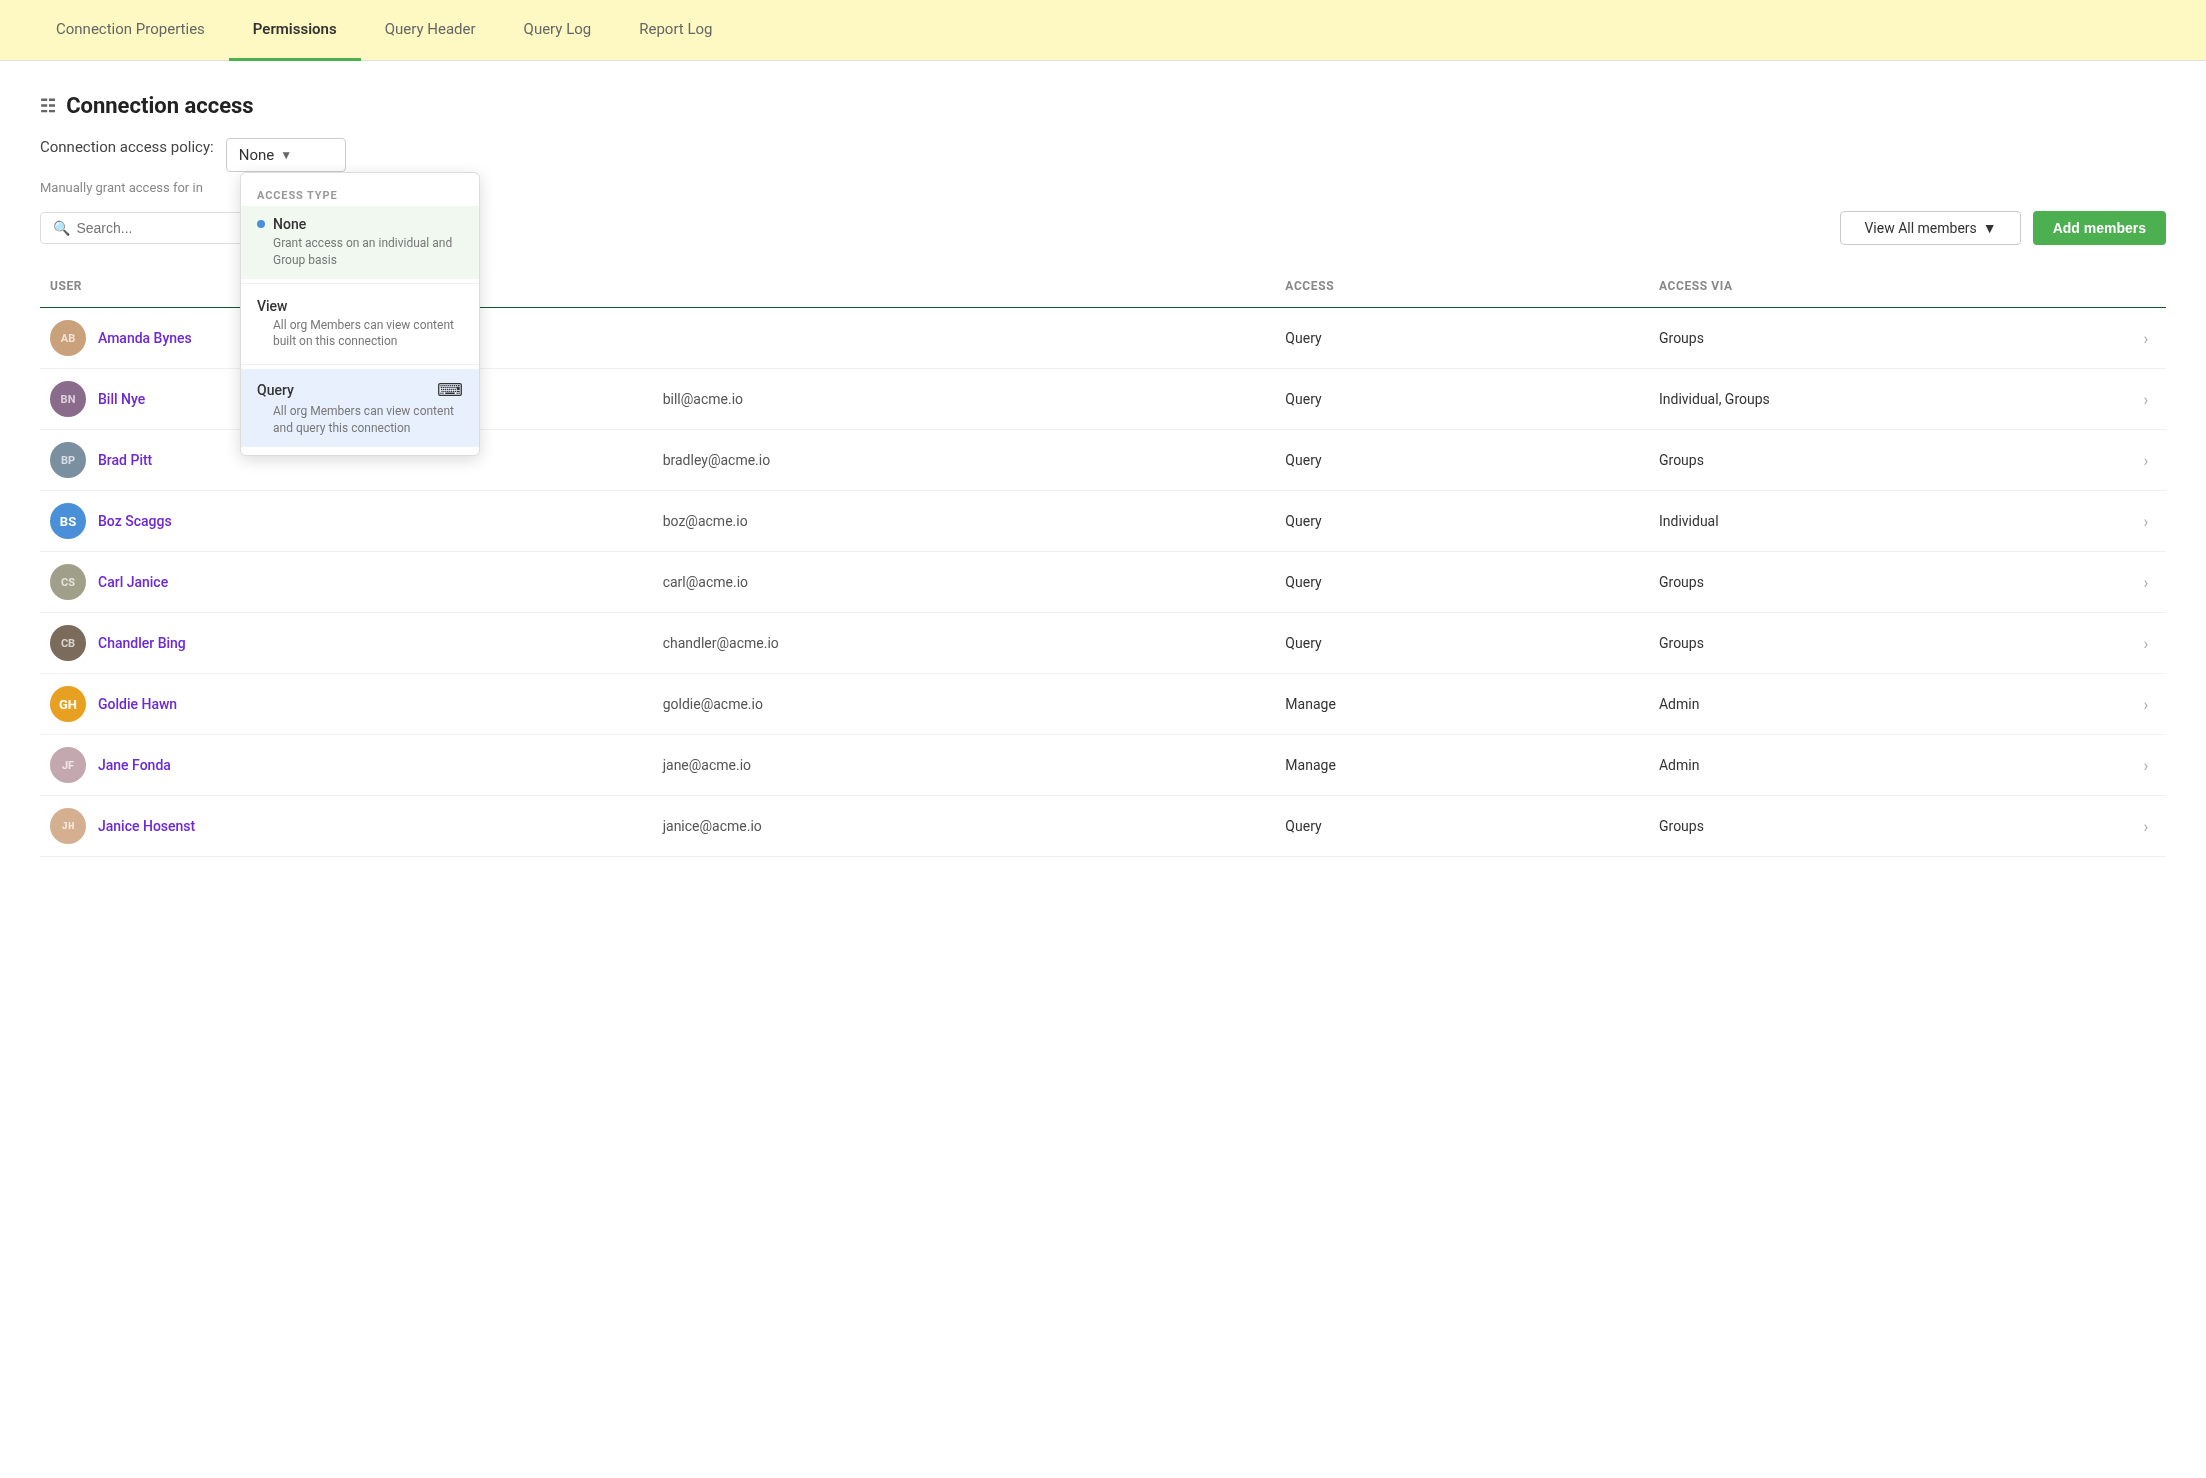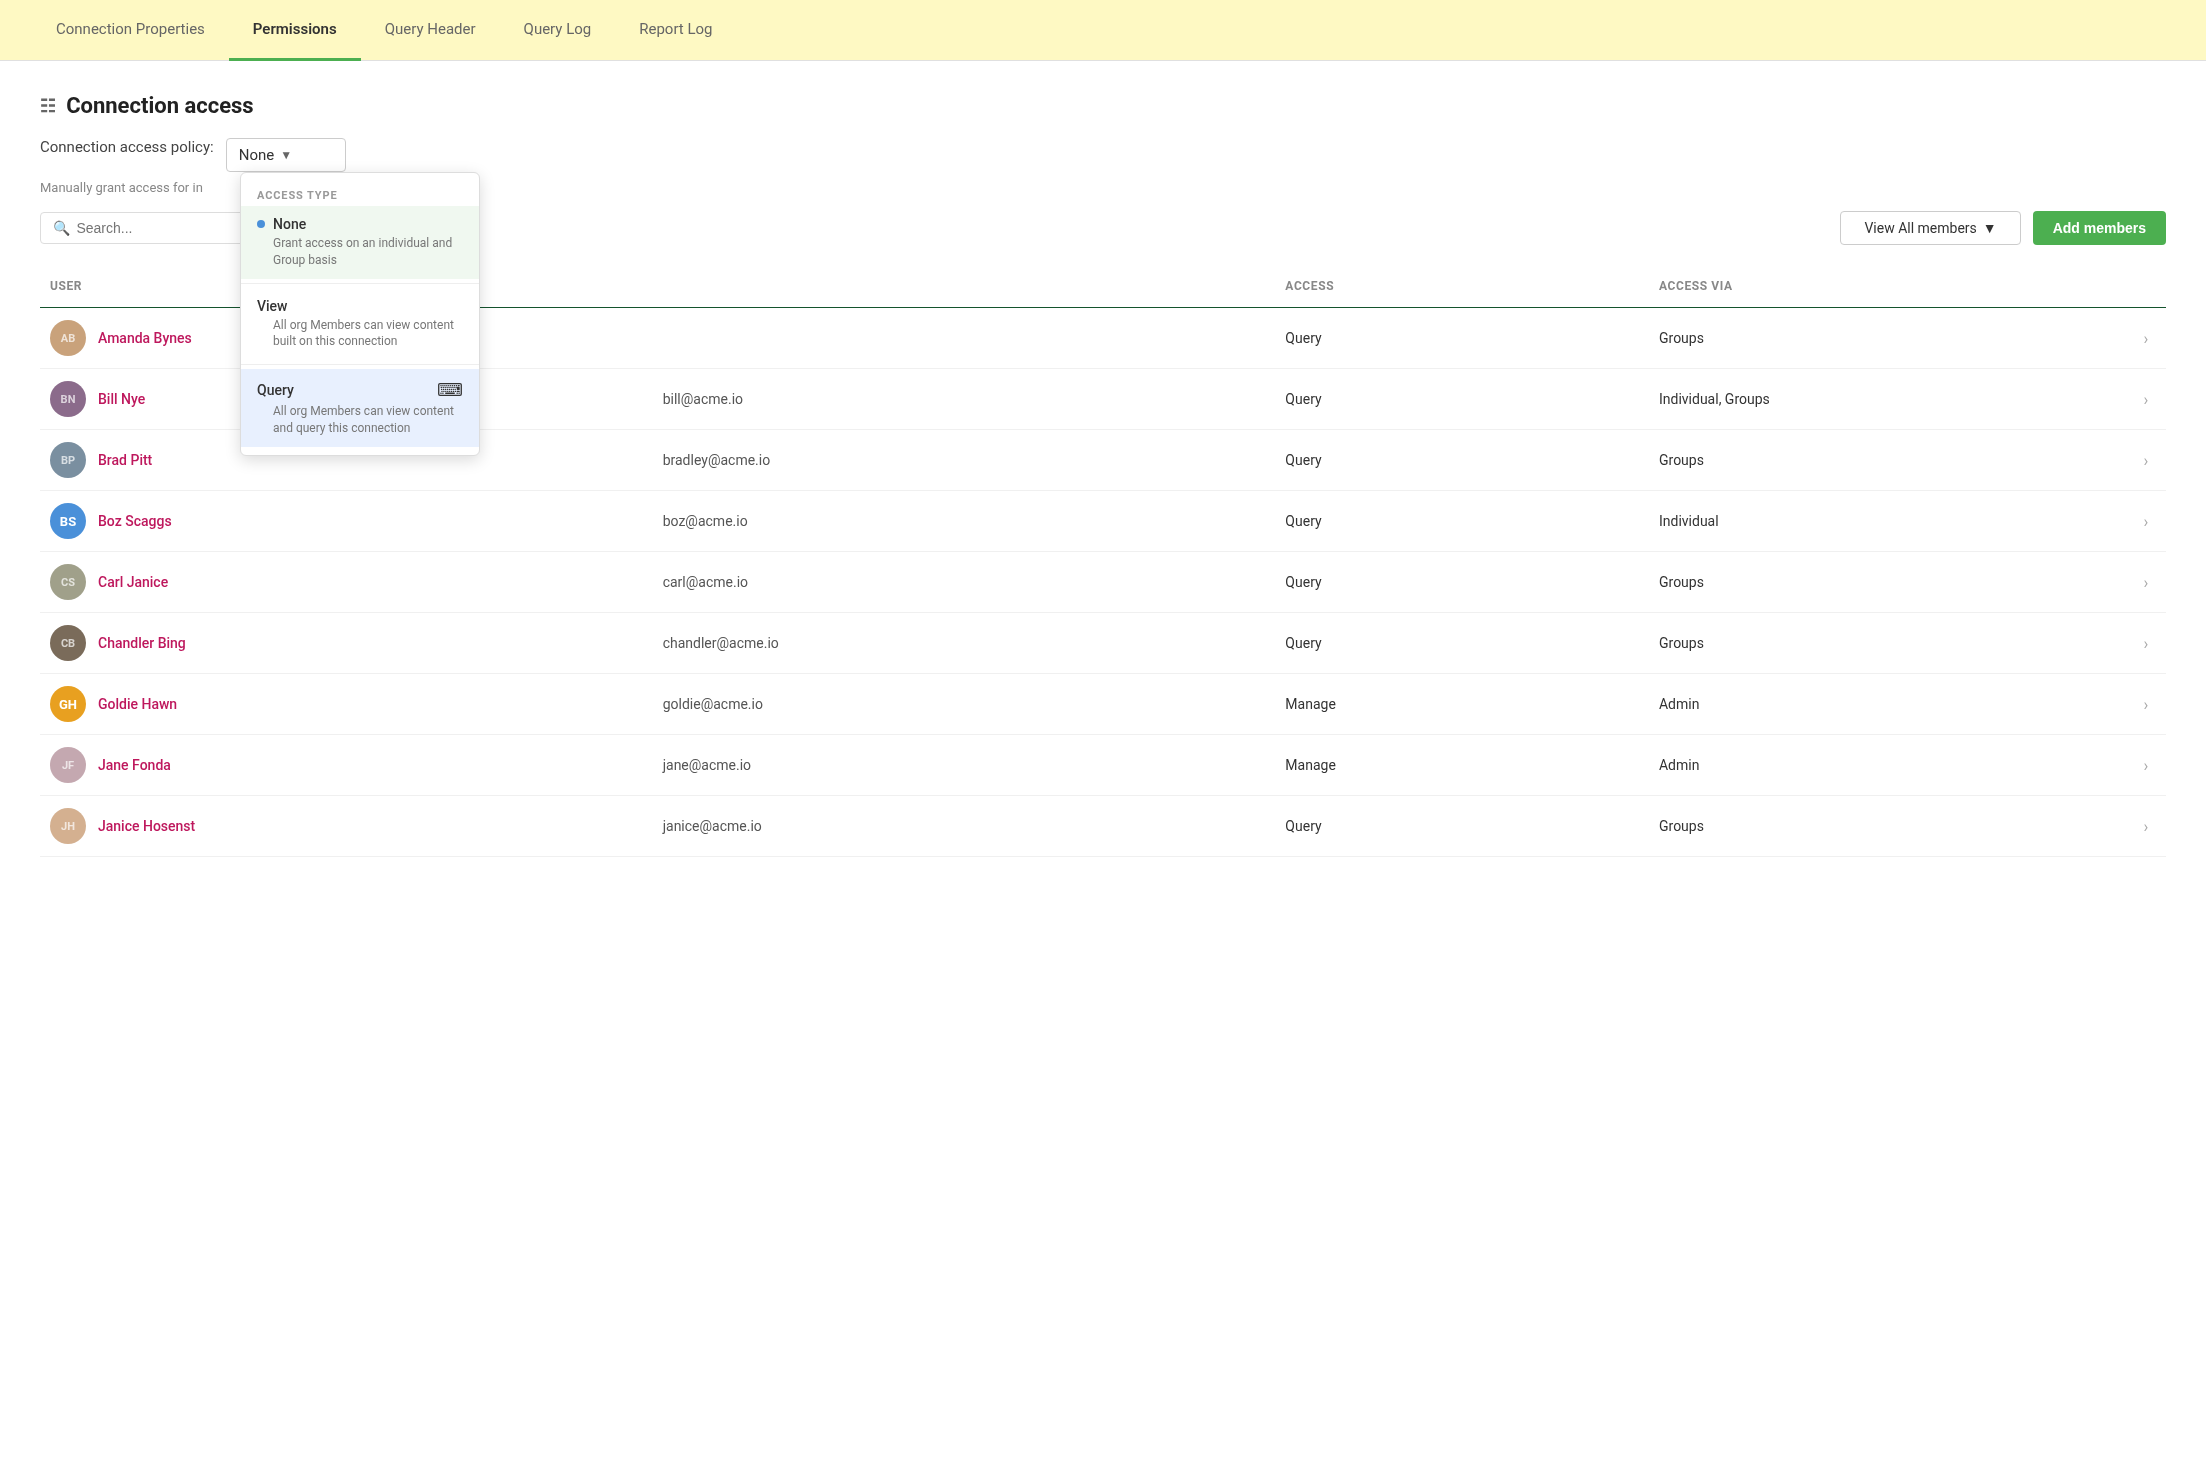--- a/index.html
+++ b/index.html
@@ -49,21 +49,21 @@
 
     
     .table-header { display: grid; grid-template-columns: 2fr 2fr 1.2fr 1.5fr 40px; padding: 8px 0; border-bottom: 1px solid #14532d; margin-bottom: 0; }
     .table-header-cell { font-size: 12px; font-weight: 700; color: #888; text-transform: uppercase; letter-spacing: 0.05em; padding: 6px 0; }
     .table-header-cell:first-child { padding-left: 10px; }
 
     .table-row { display: grid; grid-template-columns: 2fr 2fr 1.2fr 1.5fr 40px; align-items: center; padding: 12px 0; border-bottom: 1px solid #f0f0f0; }
 
     .user-cell { display: flex; align-items: center; gap: 12px; padding-left: 10px; }
     .avatar { width: 36px; height: 36px; border-radius: 50%; object-fit: cover; flex-shrink: 0; overflow: hidden; display: flex; align-items: center; justify-content: center; font-weight: 700; font-size: 13px; color: #fff; }
-    .user-name { font-size: 14px; color: #be185d; font-weight: 500; }
+    .user-name { font-size: 14px; color: #6d28d9; font-weight: 500; }
     .email-cell { font-size: 14px; color: #555; }
     .access-cell { font-size: 14px; color: #333; }
     .access-via-cell { font-size: 14px; color: #333; }
     .chevron-cell { display: flex; align-items: center; justify-content: center; color: #aaa; font-size: 16px; cursor: pointer; }
   </style>
 </head>
 <body>
 
 <div class="tab-bar">
   <div class="tab-item">Connection Properties</div>
@@ -218,21 +218,21 @@
         <div class="avatar" style="background:#c4a8b0; font-size:11px; color:rgba(255,255,255,0.7);">JF</div>
         <span class="user-name">Jane Fonda</span>
       </div>
       <div class="email-cell">jane@acme.io</div>
       <div class="access-cell">Manage</div>
       <div class="access-via-cell">Admin</div>
       <div class="chevron-cell">›</div>
     </div>
       <div class="table-row">
       <div class="user-cell">
-        <div class="avatar" style="background:#d4b090; font-size:11px; color:rgba(255,255,255,0.7);">JH</div>
+        <div class="avatar" style="background:#d4b090; font-size:11px; color:rgba(255,255,255,0.7);font-family:Liberation Mono, monospace;">JH</div>
         <span class="user-name">Janice Hosenst</span>
       </div>
       <div class="email-cell">janice@acme.io</div>
       <div class="access-cell">Query</div>
       <div class="access-via-cell">Groups</div>
       <div class="chevron-cell">›</div>
     </div>
     </div>
 
 </div>

